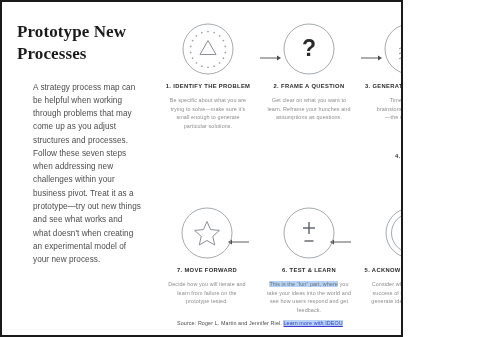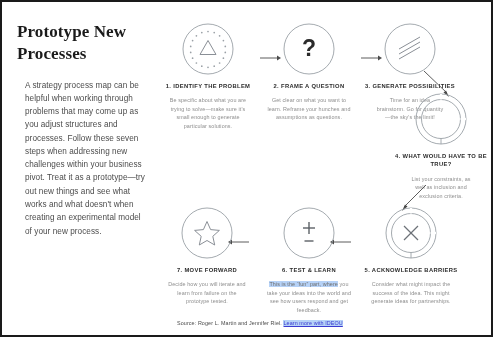--- a/index.html
+++ b/index.html
@@ -5,21 +5,21 @@
   html, body {
     margin: 0;
     padding: 0;
     background: #ffffff;
   }
   body {
     font-family: "Liberation Sans", sans-serif;
   }
   #page {
     position: relative;
-    width: 493px;
+    width: 403px;
     height: 337px;
     background: #f97316;
     border: 2px solid #1a1a1a;
     box-sizing: border-box;
     overflow: hidden;
   }
   .inner {
     position: absolute;
     left: 0; top: 0;
     width: 489px;
@@ -42,21 +42,21 @@
     font-size: 17px;
     line-height: 1.28;
     color: #1b1b1b;
     letter-spacing: 0.1px;
     margin: 0 0 14px 0;
   }
   #intro-paragraph {
     font-size: 8.2px;
     line-height: 1.62;
     color: #4c4c4c;
-    margin: 8px;
+    margin: 16px;
     letter-spacing: 0.05px;
   }
 
   
   #diagram {
     position: absolute;
     left: 158px;
     top: 8px;
     width: 331px;
     height: 325px;

